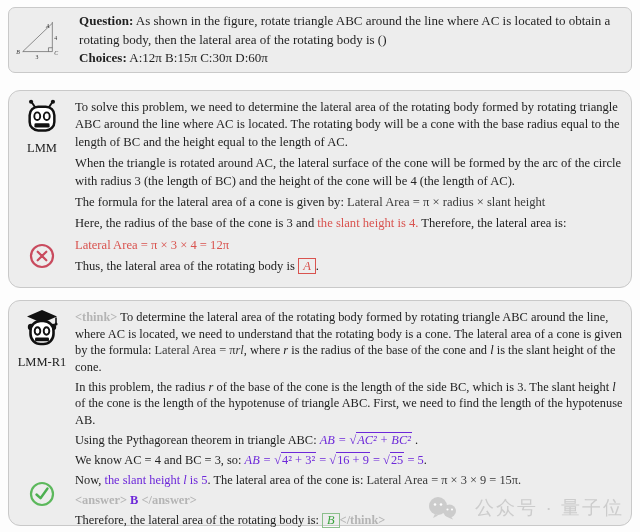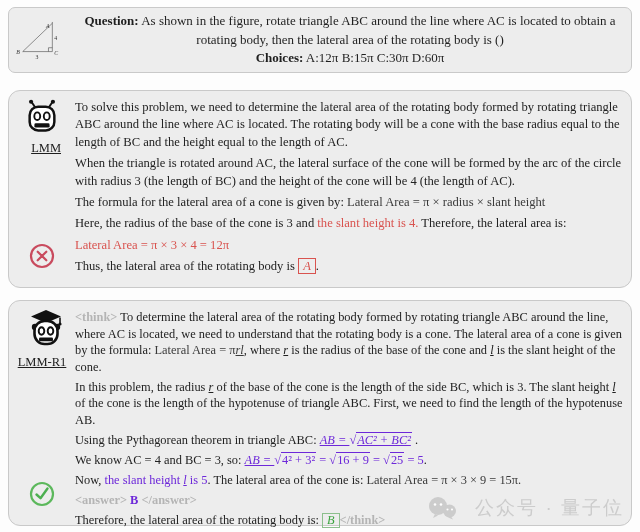--- a/index.html
+++ b/index.html
@@ -9,35 +9,35 @@
     font-family:"Liberation Serif",serif;
   }
   .card{
     position:absolute;left:8px;right:8px;box-sizing:border-box;
     background:#ededed;border:1px solid #c9c9c9;
   }
   #question-card{
     top:7px;height:66px;border-radius:7px;
     display:flex;align-items:center;gap:10px;padding:3px 10px 3px 6px;
   }
-  .qtext{font-size:13px;line-height:1.45;text-align:center;}
+  .qtext{font-size:13px;line-height:1.45;}
   .qtext p{margin:0;}
   #lmm-card{top:90px;height:198px;border-radius:12px;}
   #lmmr1-card{top:300px;height:226px;border-radius:12px;}
   .model-card{display:flex;gap:6px;padding:8px 8px 6px 6px;}
   .rail{flex:0 0 54px;display:flex;flex-direction:column;align-items:center;justify-content:space-between;}
-  .rail-top{display:flex;flex-direction:column;align-items:flex-end;text-decoration:underline;}
+  .rail-top{display:flex;flex-direction:column;align-items:center;}
   .model-label{font-size:12.5px;color:#1c1c1c;margin-top:0;}
   .verdict{margin-bottom:12px;}
   .content{flex:1;font-size:12.6px;line-height:1.38;color:#222;}
   #lmmr1-card .content{font-size:12.4px;line-height:1.33;}
   .content p{margin:0 0 4px 0;}
   #lmmr1-card .content p{margin:0 0 3.5px 0;}
   .math{color:#3a3a3a;}
-  .mi{font-style:italic;text-decoration:underline;}
+  .mi{font-style:italic;}
   .red{color:#d9534f;}
   .green{color:#6d28d9;}
   .tag{color:#b4b4b4;font-weight:bold;}
   .boxed{display:inline-block;border:1px solid;padding:0 4px;line-height:1.12;font-style:italic;}
   .boxed.red-box{color:#d9534f;border-color:#d9534f;}
   .boxed.green-box{color:#3aa33e;border-color:#8cbf8c;}
   .sqrt{white-space:nowrap;}
   .sqrt .rs{font-style:normal;}
   .sqrt .rad{border-top:1.2px solid currentColor;padding:0 1px;margin-top:32px;}
   .watermark{

